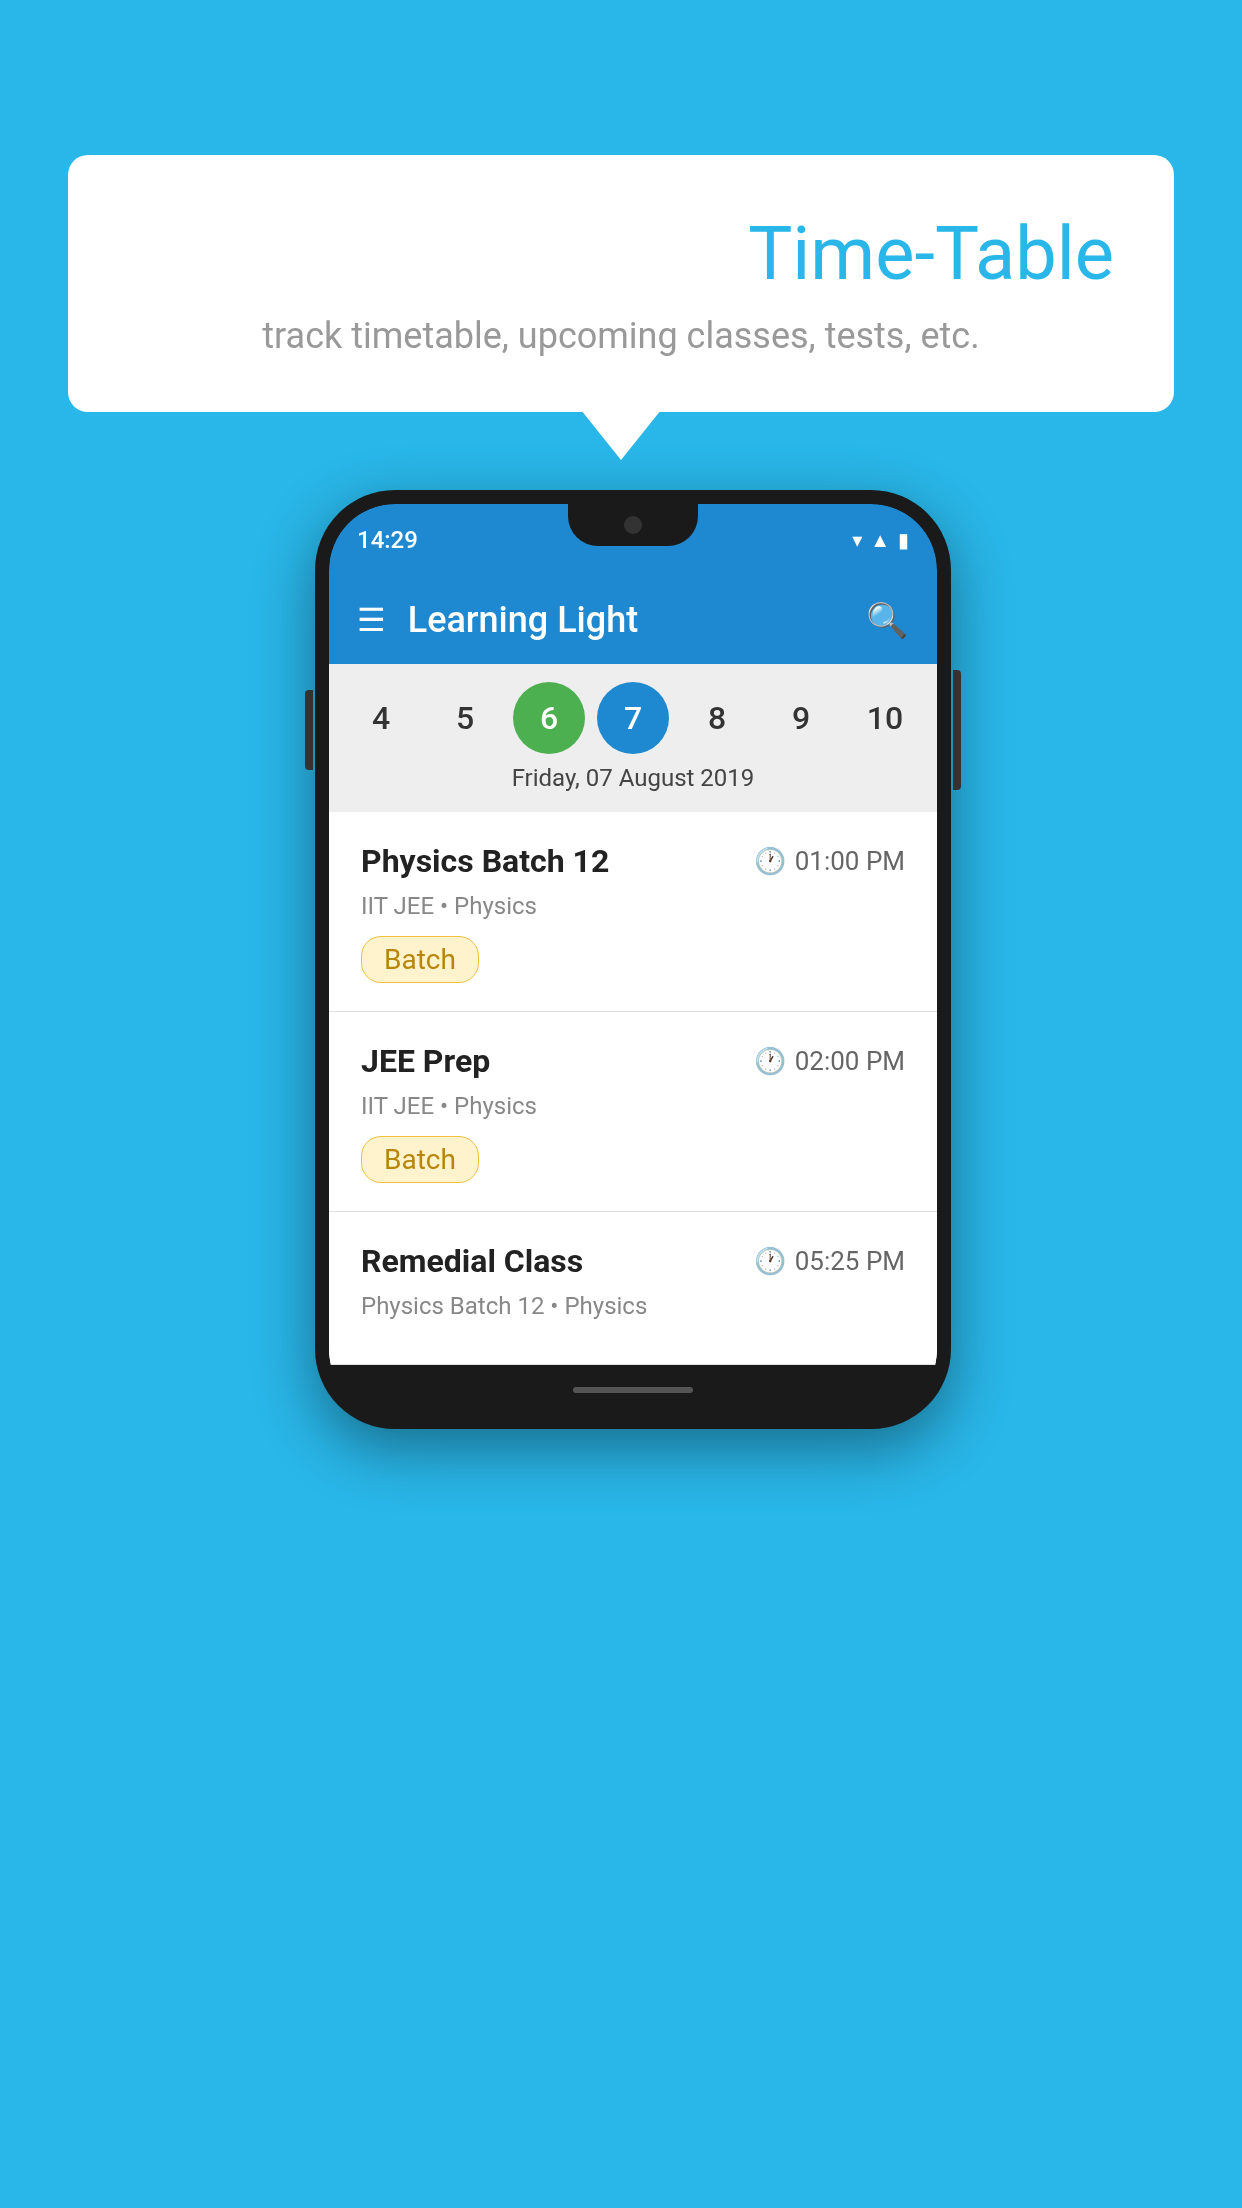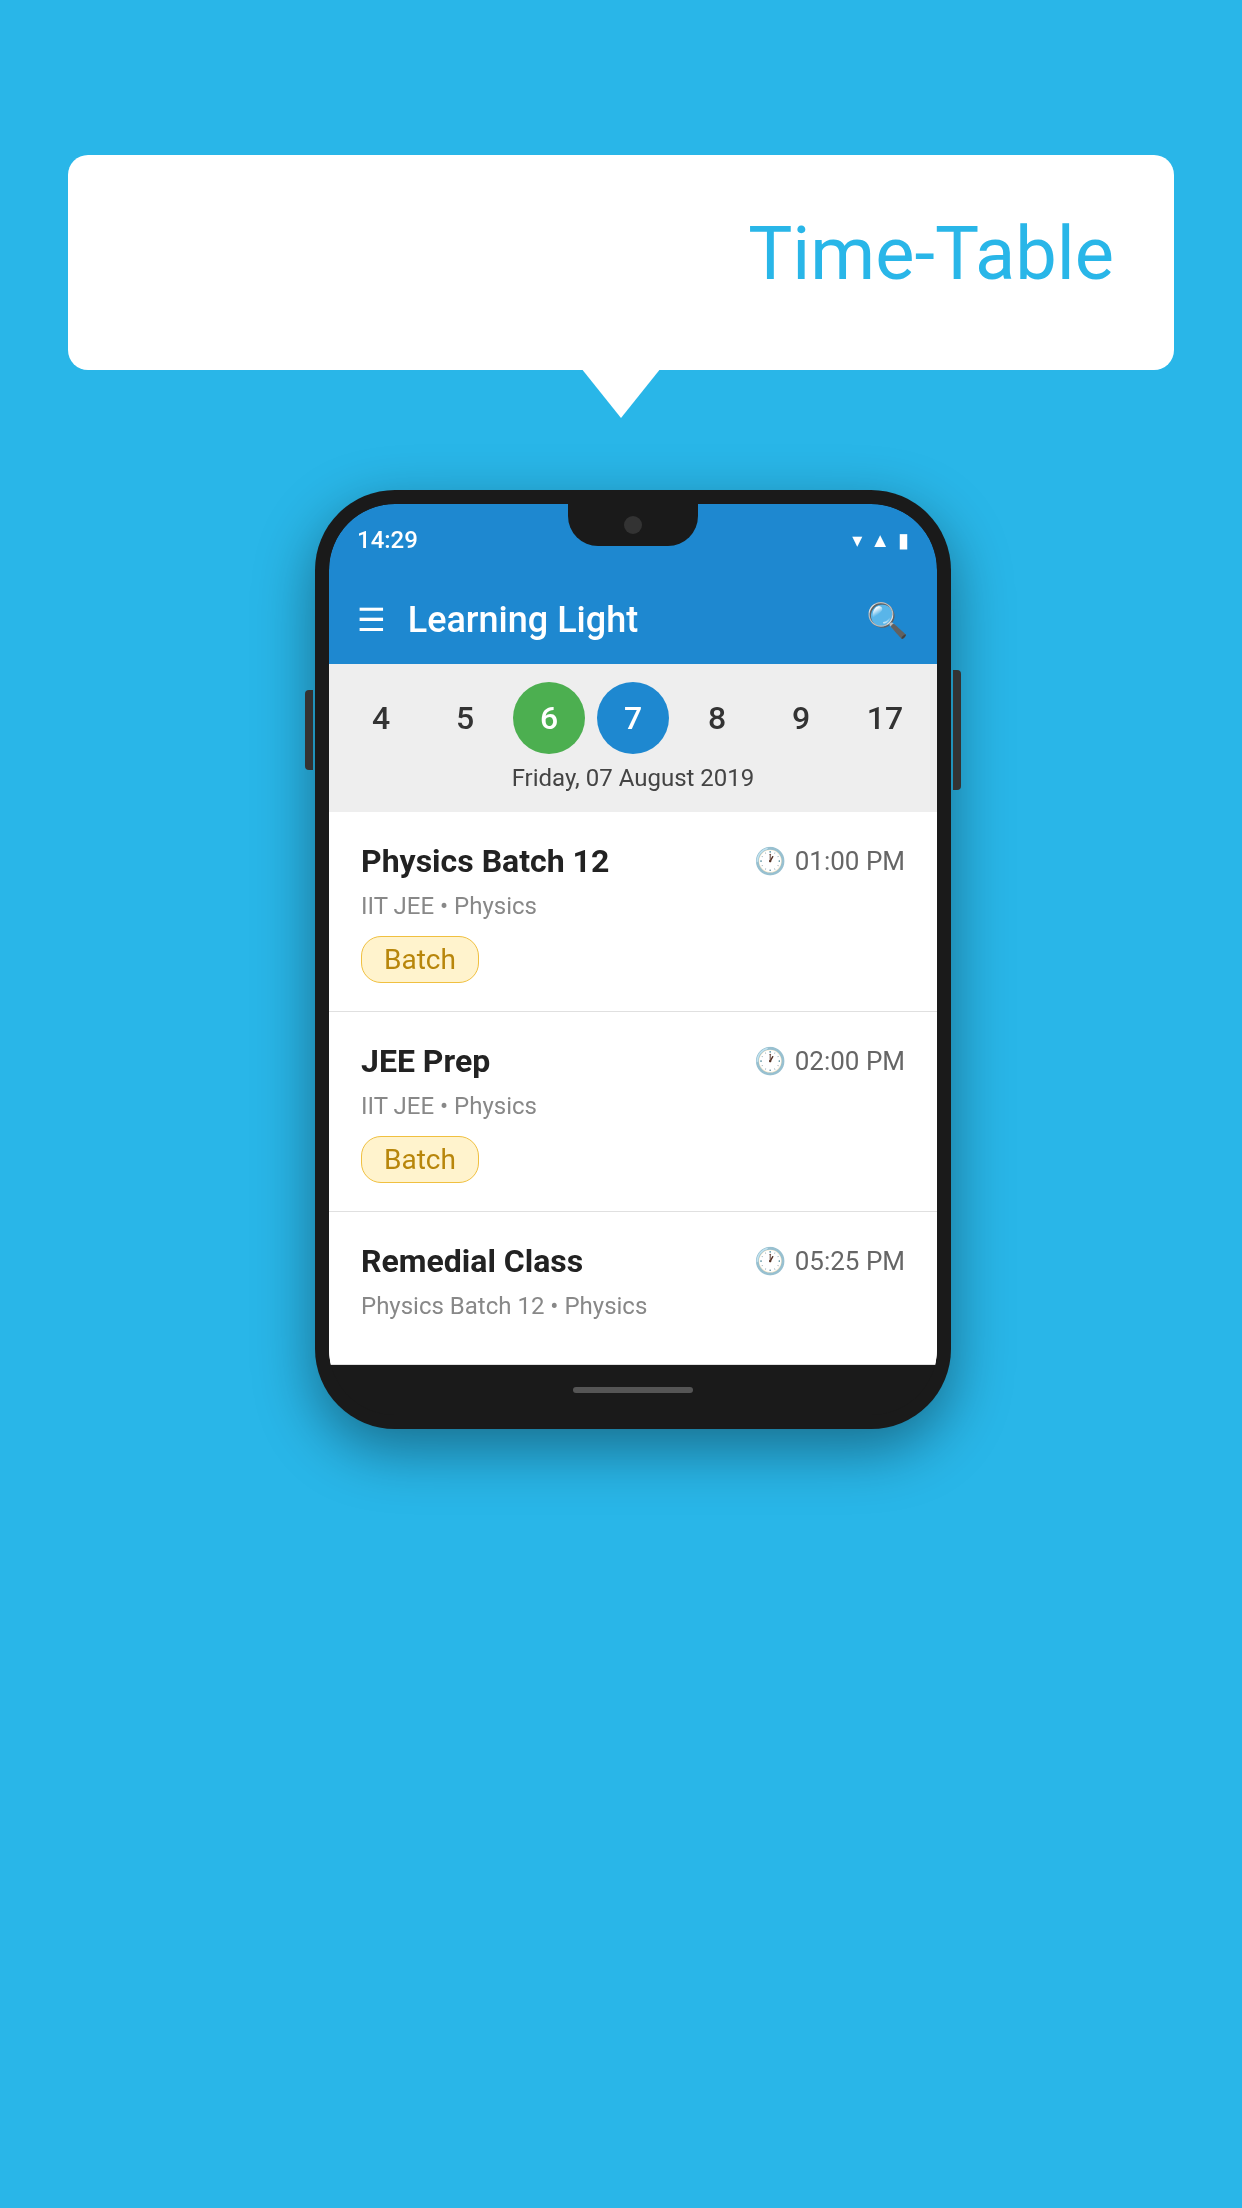--- a/index.html
+++ b/index.html
@@ -311,20 +311,21 @@
       background: #333;
       border-radius: 0 4px 4px 0;
     }
   </style>
 </head>
 <body>
 
 <div class="speech-bubble-container">
   <div class="speech-bubble">
     <div class="bubble-title">Time-Table</div>
+    <div class="bubble-subtitle">track timetable, upcoming classes, tests, etc.</div>
   </div>
 </div>
 
 <div class="phone-wrapper">
   <div class="phone-outer">
     <div class="phone-side-btn-left"></div>
     <div class="phone-side-btn-right"></div>
 
     <div class="phone-screen">
 
@@ -349,21 +350,21 @@
       </div>
 
       <div class="calendar-strip">
         <div class="day-numbers">
           <span class="day-num">4</span>
           <span class="day-num">5</span>
           <span class="day-num today">6</span>
           <span class="day-num selected">7</span>
           <span class="day-num">8</span>
           <span class="day-num">9</span>
-          <span class="day-num">17</span>
+          <span class="day-num">10</span>
         </div>
         <div class="selected-date-label">Friday, 07 August 2019</div>
       </div>
 
       <div class="schedule-container">
 
         <div class="schedule-item">
           <div class="item-header">
             <span class="item-title">Physics Batch 12</span>
             <span class="item-time">

